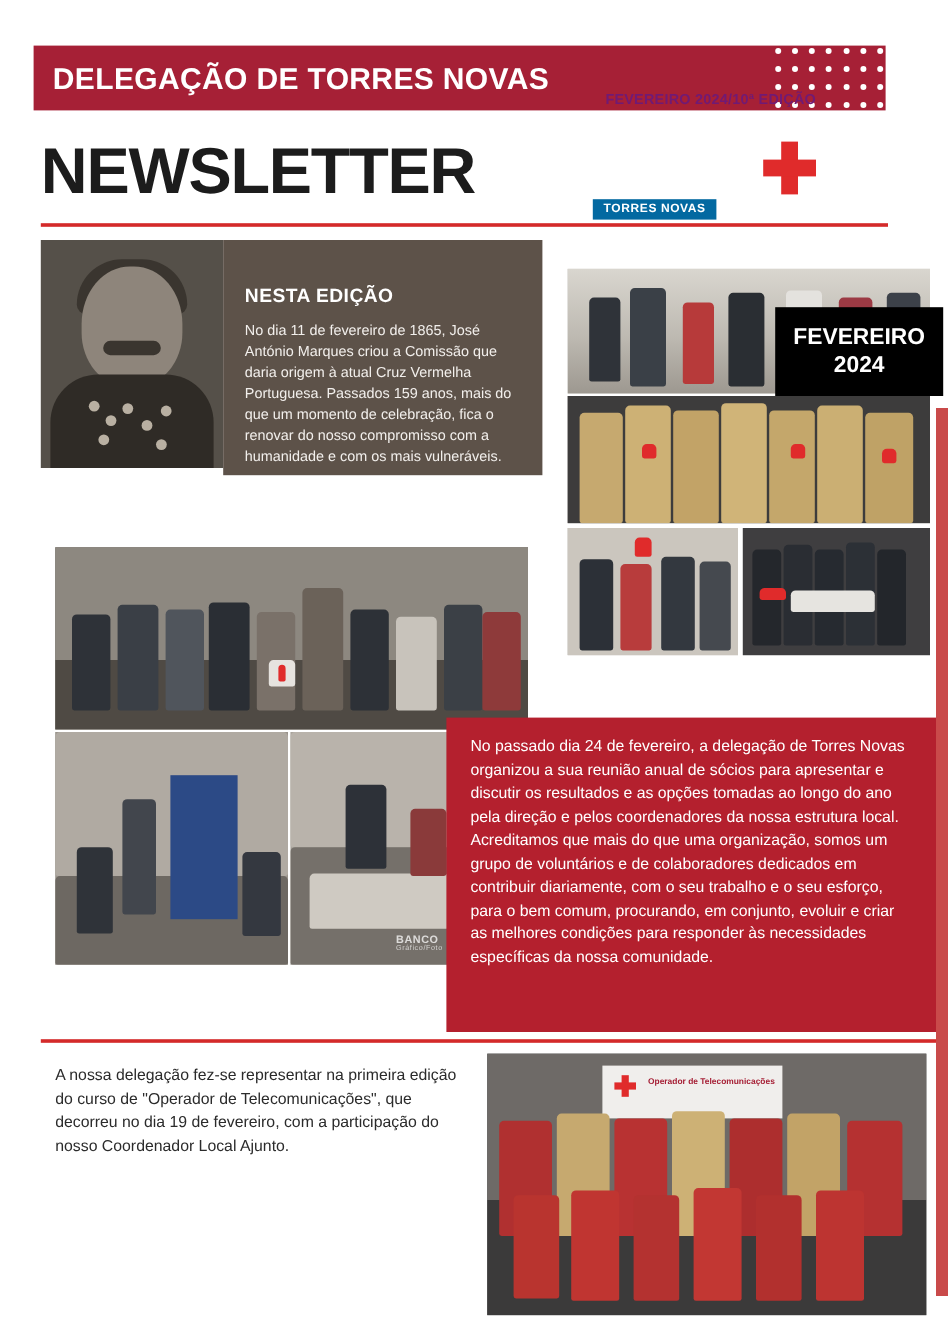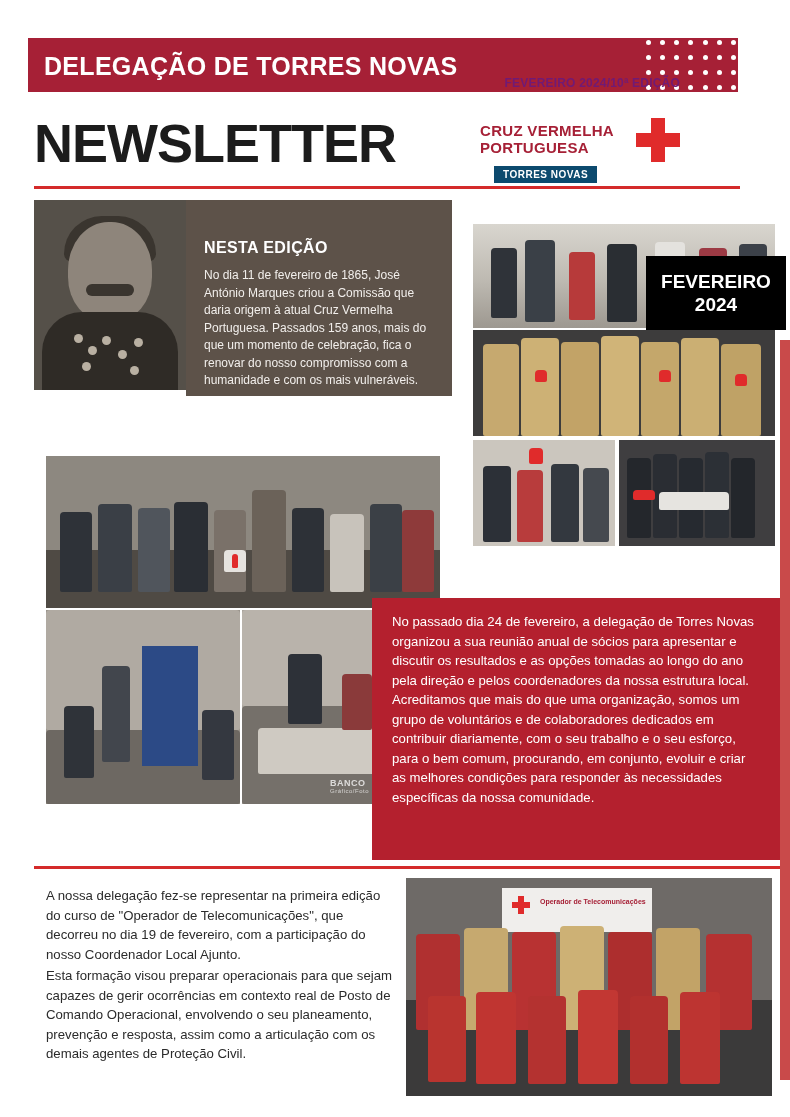--- a/index.html
+++ b/index.html
@@ -86,21 +86,21 @@
   .logo-cross:before, .logo-cross:after {
     content: "";
     position: absolute;
     background: #e02b2b;
   }
   .logo-cross:before { left: 15px; top: 0; width: 14px; height: 44px; }
   .logo-cross:after  { left: 0; top: 15px; width: 44px; height: 14px; }
   .logo-sub {
     position: absolute;
     left: 14px; top: 48px;
-    background: #0c4a6e;
+    background: #0369a1;
     color: #ffffff;
     font-size: 10px;
     font-weight: bold;
     padding: 3px 9px;
     letter-spacing: 0.5px;
   }
 
   .rule-red {
     position: absolute;
     left: 34px; top: 186px;
@@ -330,24 +330,20 @@
     <i></i>
     <i></i>
     <i></i>
     <i></i>
 </div>
 <div class="header-title">DELEGAÇÃO DE TORRES NOVAS</div>
 <div class="header-edition">FEVEREIRO 2024/10ª EDIÇÃO</div>
 <div class="newsletter-word">NEWSLETTER</div>
 
 <div class="logo-block">
-  <div class="logo-text">
-    <span>CRUZ VERMELHA</span><br>
-    <span>PORTUGUESA</span>
-  </div>
   <div class="logo-cross"></div>
   <div class="logo-sub">TORRES NOVAS</div>
 </div>
 
 <div class="rule-red"></div>
 
 <div class="portrait">
   <div class="hair"></div>
   <div class="face"></div>
   <div class="stache"></div>
@@ -466,21 +462,20 @@
 </div>
 
 <div class="red-block">
   <p>No passado dia 24 de fevereiro, a delegação de Torres Novas organizou a sua reunião anual de sócios para apresentar e discutir os resultados e as opções tomadas ao longo do ano pela direção e pelos coordenadores da nossa estrutura local. Acreditamos que mais do que uma organização, somos um grupo de voluntários e de colaboradores dedicados em contribuir diariamente, com o seu trabalho e o seu esforço, para o bem comum, procurando, em conjunto, evoluir e criar as melhores condições para responder às necessidades específicas da nossa comunidade.</p>
 </div>
 
 <div class="rule-red2"></div>
 
 <div class="bottom-text">
   <p>A nossa delegação fez-se representar na primeira edição do curso de "Operador de Telecomunicações", que decorreu no dia 19 de fevereiro, com a participação do nosso Coordenador Local Ajunto.</p>
-  <p>Esta formação visou preparar operacionais para que sejam capazes de gerir ocorrências em contexto real de Posto de Comando Operacional, envolvendo o seu planeamento, prevenção e resposta, assim como a articulação com os demais agentes de Proteção Civil.</p>
 </div>
 
 <div class="bottom-photo">
   <div class="bp-wall"></div>
   <div class="bp-floor"></div>
   <div class="bp-banner">
     <div class="bp-cross"></div>
     <span>Operador de Telecomunicações</span>
   </div>
   <div class="fig" style="left:10px;top:56px;width:44px;height:96px;background:#b03030;"></div>

